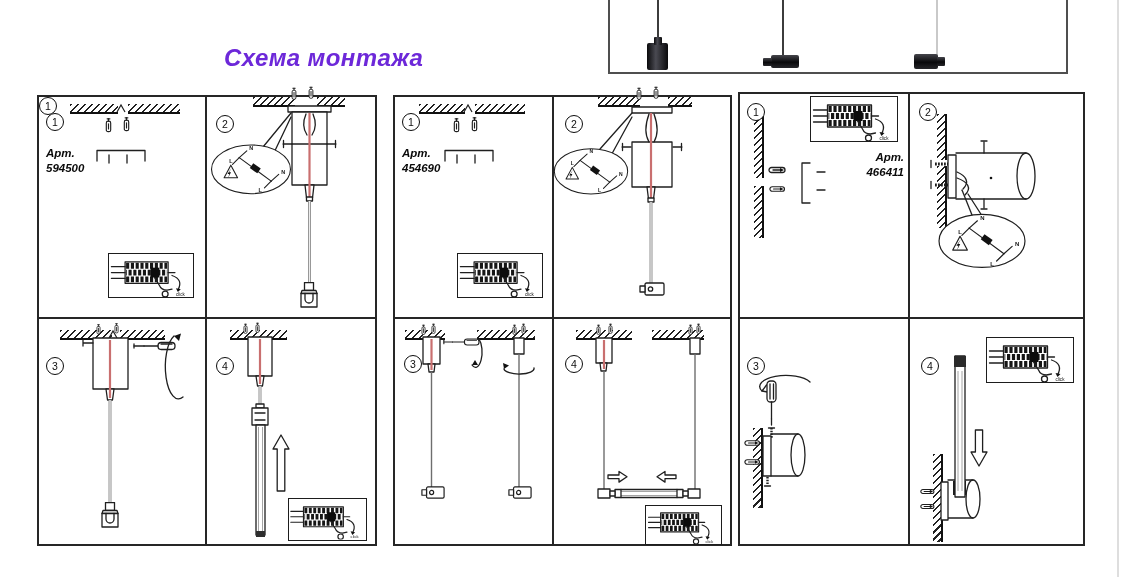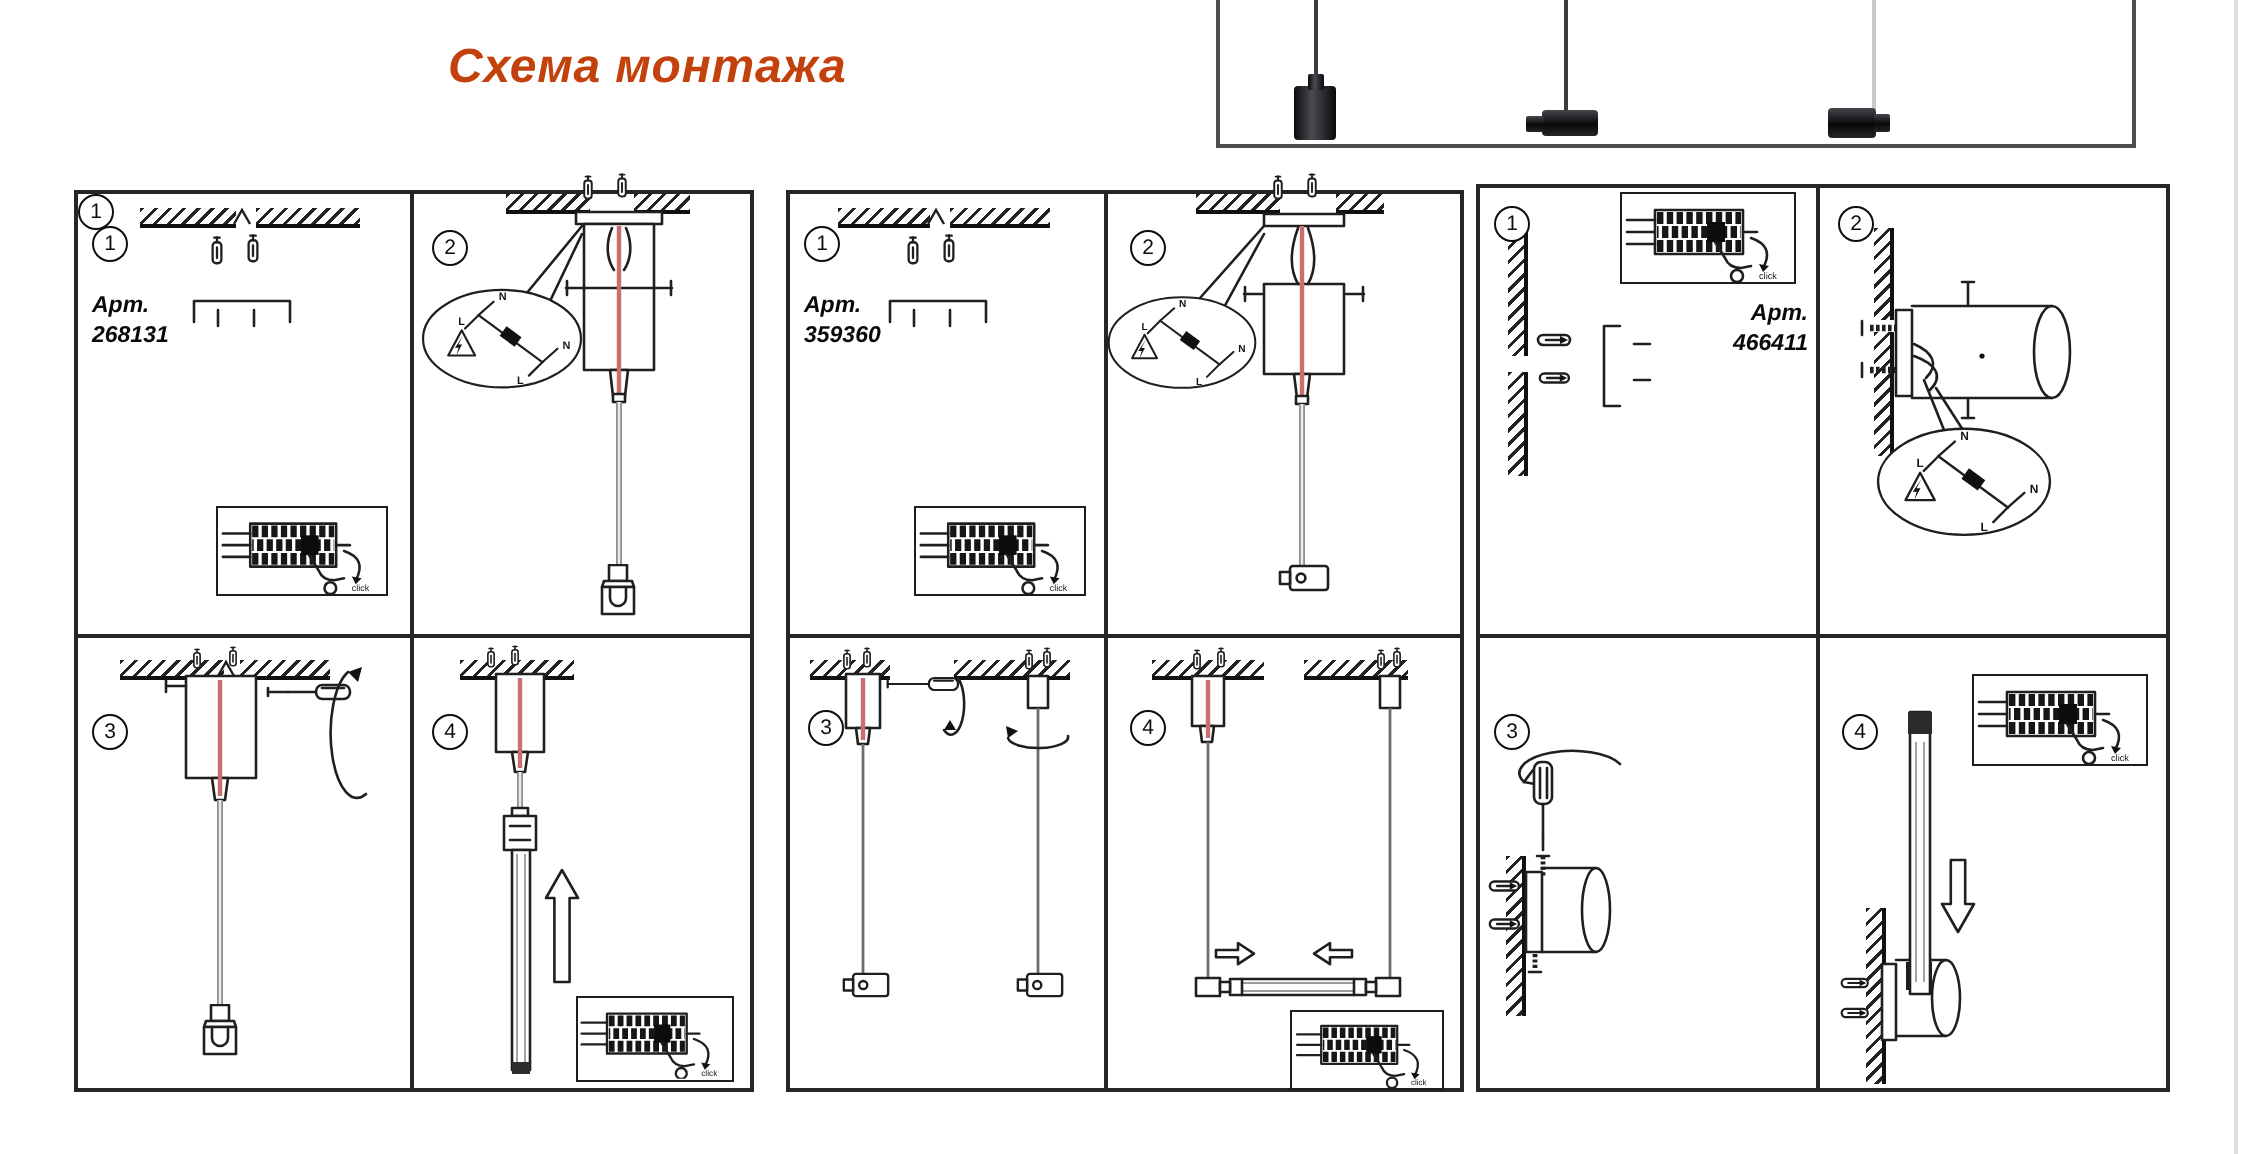--- a/index.html
+++ b/index.html
@@ -1,19 +1,19 @@
 <!DOCTYPE html>
 <html><head>
 <meta charset="utf-8">
 <style>
   html,body { margin:0; padding:0; }
   body { width:1121px; height:577px; background:#fff; position:relative;
          font-family:"Liberation Sans", sans-serif; overflow:hidden; }
-  .title { position:absolute; left:224px; top:20px;
-           font:italic 700 24px "Liberation Sans", sans-serif; color:#c2410c; letter-spacing:.4px; }
+  .title { position:absolute; left:224px; top:44px;
+           font:italic 700 24px "Liberation Sans", sans-serif; color:#6d28d9; letter-spacing:.4px; }
   .pbox { position:absolute; left:608px; top:-12px; width:460px; height:86px;
           border:2px solid #4f4f4f; background:#fff; box-sizing:border-box; }
   .cord { position:absolute; width:2px; background:#3c3c3c; }
   .cord.light { background:#c9c9c9; }
   .lampbody { position:absolute; background:linear-gradient(180deg,#45454b,#09090b 55%,#26262a); border-radius:2px; }
   .lampbody.vert { background:linear-gradient(90deg,#0a0a0c,#4a4a52 42%,#0a0a0c); }
   .panel { position:absolute; border:2px solid #262626; background:#fff; box-sizing:border-box; }
   .vdiv { position:absolute; top:0; bottom:0; width:2px; background:#262626; }
   .hdiv { position:absolute; left:0; right:0; height:2px; background:#262626; }
   .cell { position:absolute; }
@@ -132,21 +132,21 @@
         <path d="M1,9 L5,2 L9,9" fill="none" stroke="#1f1f1f" stroke-width="1.2"></path>
       </svg>
     <svg class="art-svg" viewBox="0 0 166 220">
       <use href="#sym-pin" x="66" y="20" width="7" height="17"></use>
       <use href="#sym-pin" x="84" y="18" width="7" height="19"></use>
       <path class="s" stroke-width="2.2" d="M58,64 V53.5 H106 V64"></path>
       <path class="s" stroke-width="1.8" d="M70,58 V66 M88,58 V66"></path>
     </svg>
     <div class="art" style="left:7px; top:49px;">
       <div>Арт.</div>
-      <div>268131</div>
+      <div>594500</div>
     </div>
     <div class="inset" style="left:69px; top:156px; width:86px; height:45px;">
       <svg viewBox="0 0 85 44">
           <use href="#sym-lock"></use>
           <text class="tc" x="68" y="42.5">click</text>
         </svg>
     </div>
     <div class="badge" style="left:7px; top:16px;">1</div>
   </div>
 
@@ -247,21 +247,21 @@
         <path d="M1,9 L5,2 L9,9" fill="none" stroke="#1f1f1f" stroke-width="1.2"></path>
       </svg>
     <svg class="art-svg" viewBox="0 0 157 220">
       <use href="#sym-pin" x="58" y="20" width="7" height="17"></use>
       <use href="#sym-pin" x="76" y="18" width="7" height="19"></use>
       <path class="s" stroke-width="2.2" d="M50,64 V53.5 H98 V64"></path>
       <path class="s" stroke-width="1.8" d="M62,58 V66 M80,58 V66"></path>
     </svg>
     <div class="art" style="left:7px; top:49px;">
       <div>Арт.</div>
-      <div>359360</div>
+      <div>454690</div>
     </div>
     <div class="inset" style="left:62px; top:156px; width:86px; height:45px;">
       <svg viewBox="0 0 85 44">
           <use href="#sym-lock"></use>
           <text class="tc" x="68" y="42.5">click</text>
         </svg>
     </div>
   </div>
 
   <div class="cell" style="left:159px; top:0; width:176px; height:220px;">

